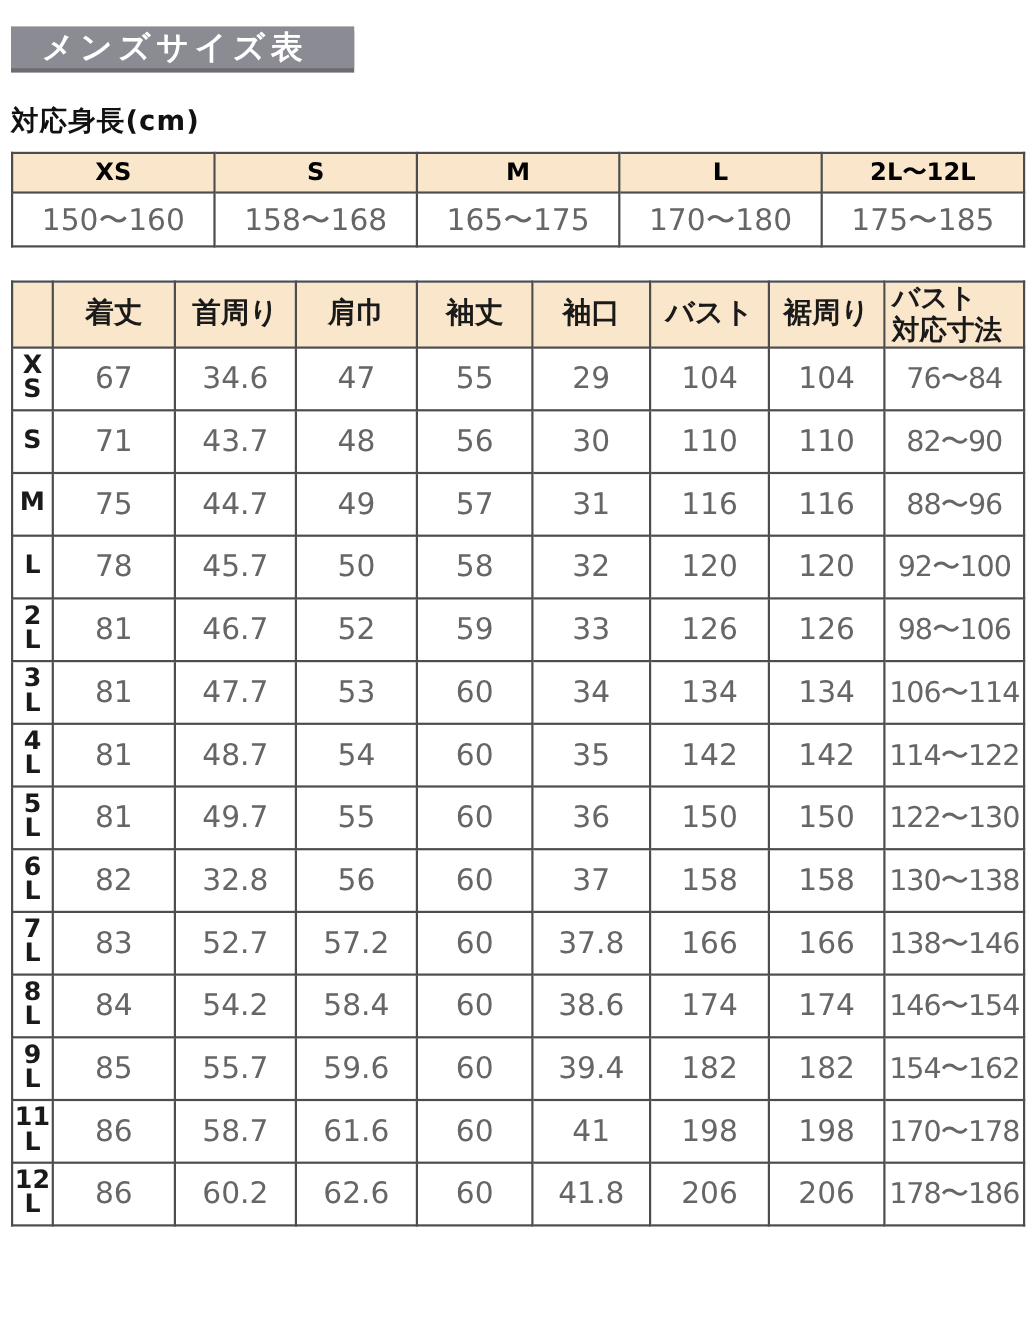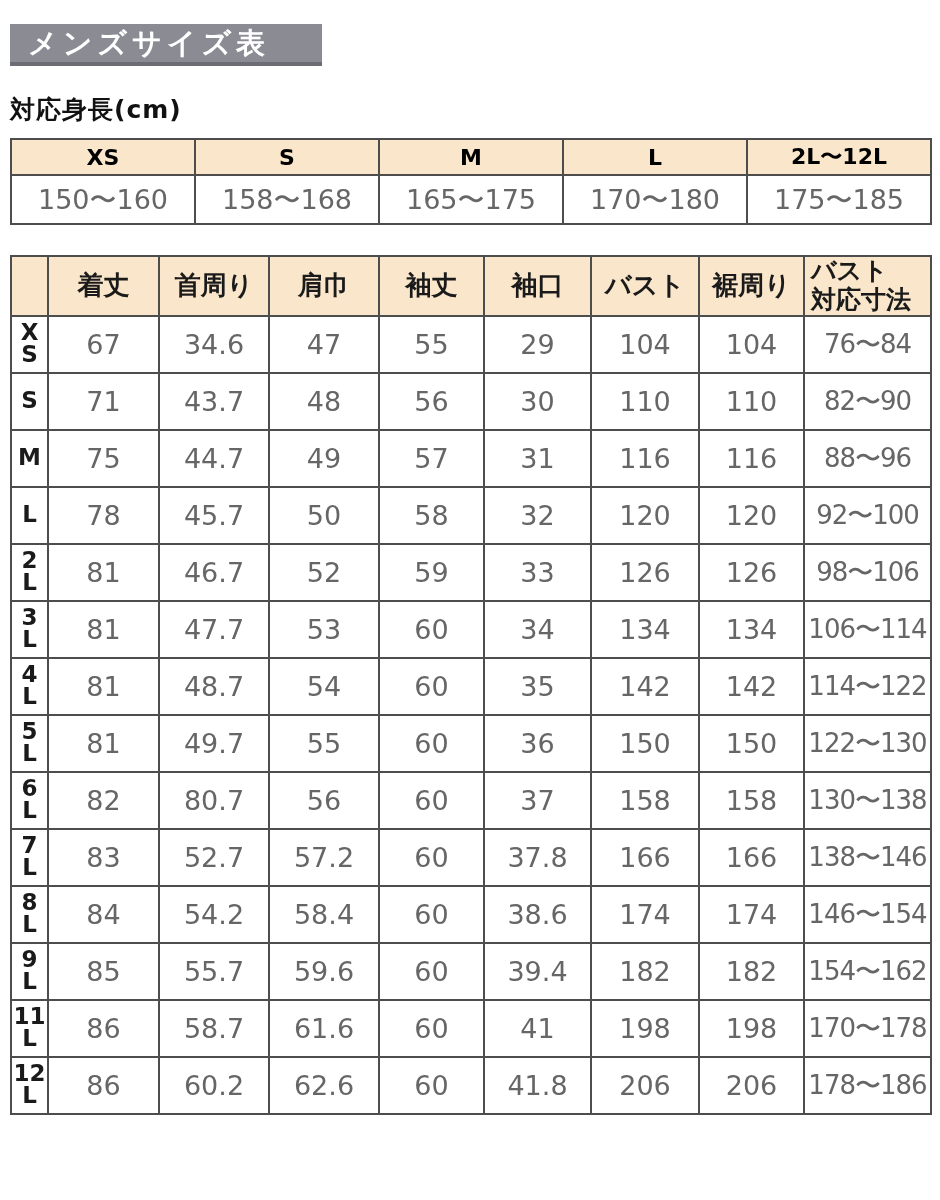--- a/index.html
+++ b/index.html
@@ -18,21 +18,21 @@
   .title-bar {
     display: inline-block;
     width: 312px;
     height: 38px;
     line-height: 38px;
     background: #8b8b93;
     color: #ffffff;
     font-size: 29px;
     font-weight: bold;
     letter-spacing: 5px;
-    padding-left: 18px;
+    padding-left: 28px;
     box-shadow: 0 4px 0 #6c6c74;
   }
   
   .subtitle {
     margin-top: 31px;
     font-size: 25px;
     font-weight: bold;
     color: #111111;
     letter-spacing: 1px;
   }
@@ -254,21 +254,21 @@
           <td>60</td>
           <td>36</td>
           <td>150</td>
           <td>150</td>
           <td class="bust-range">122〜130</td>
         </tr>
         <tr>
           <td class="row-label">6
 L</td>
           <td>82</td>
-          <td>80.7</td>
+          <td>32.8</td>
           <td>56</td>
           <td>60</td>
           <td>37</td>
           <td>158</td>
           <td>158</td>
           <td class="bust-range">130〜138</td>
         </tr>
         <tr>
           <td class="row-label">7
 L</td>

